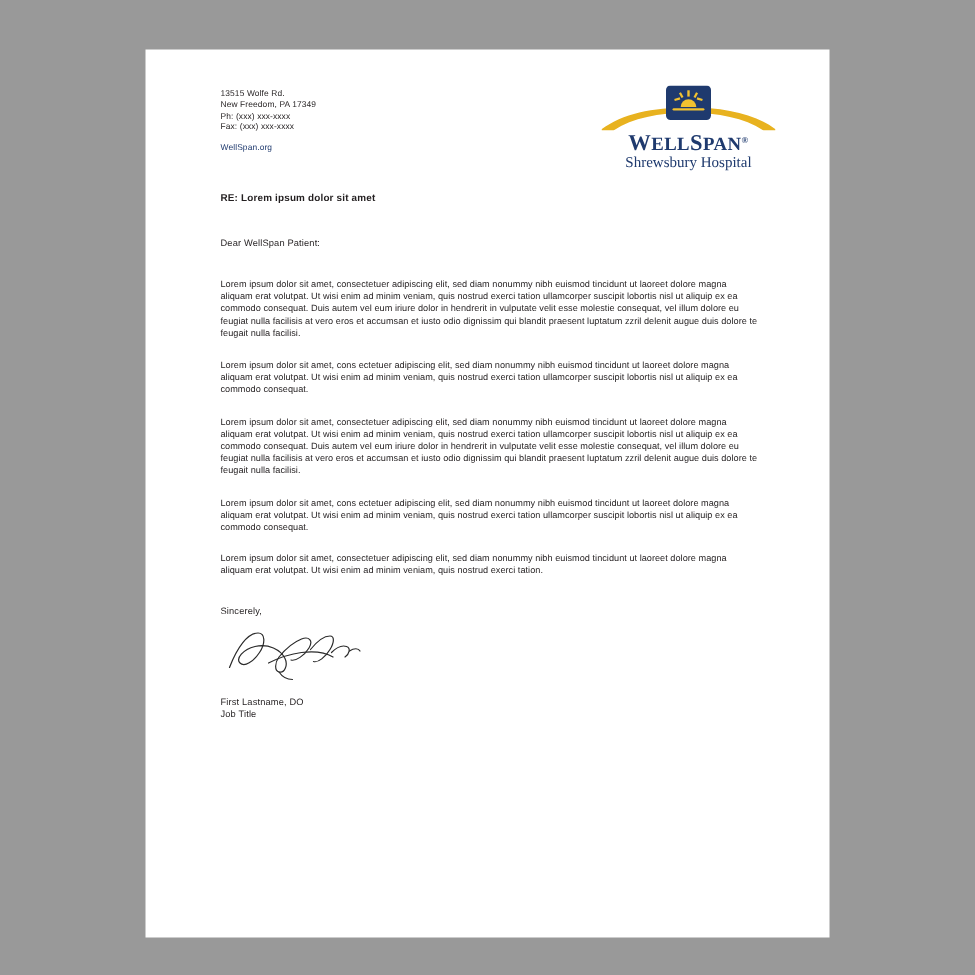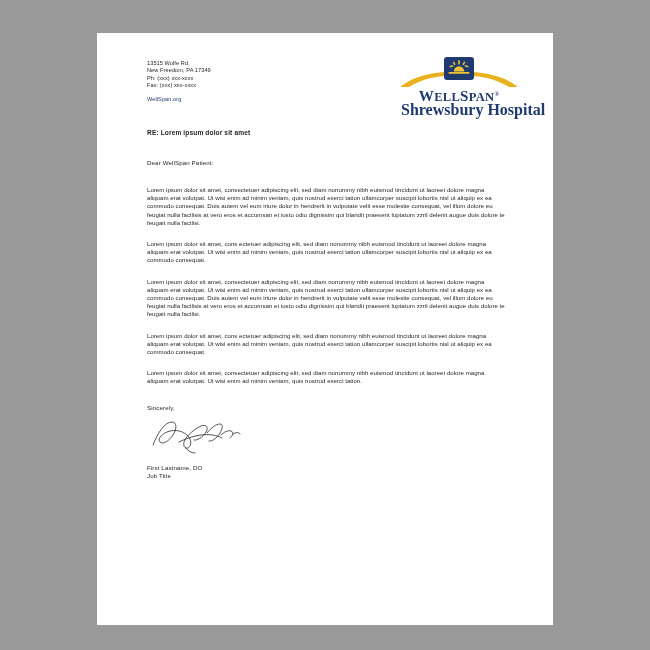--- a/index.html
+++ b/index.html
@@ -95,25 +95,24 @@
   }
   .logo-wordmark .cap {
     font-size: 15px;
   }
   .logo-wordmark .reg {
     font-size: 6px;
     vertical-align: super;
   }
   .logo-subtitle {
     font-family: "Liberation Serif", serif;
-    font-size: 16px;
+    font-size: 10px;
     color: #1f3a6e;
     line-height: 12px;
     white-space: nowrap;
-    font-weight: bold;
   }
 
   
   .content {
     position: absolute;
     left: 50px;
     top: 96px;
     width: 358px;
     color: #231f20;
   }

